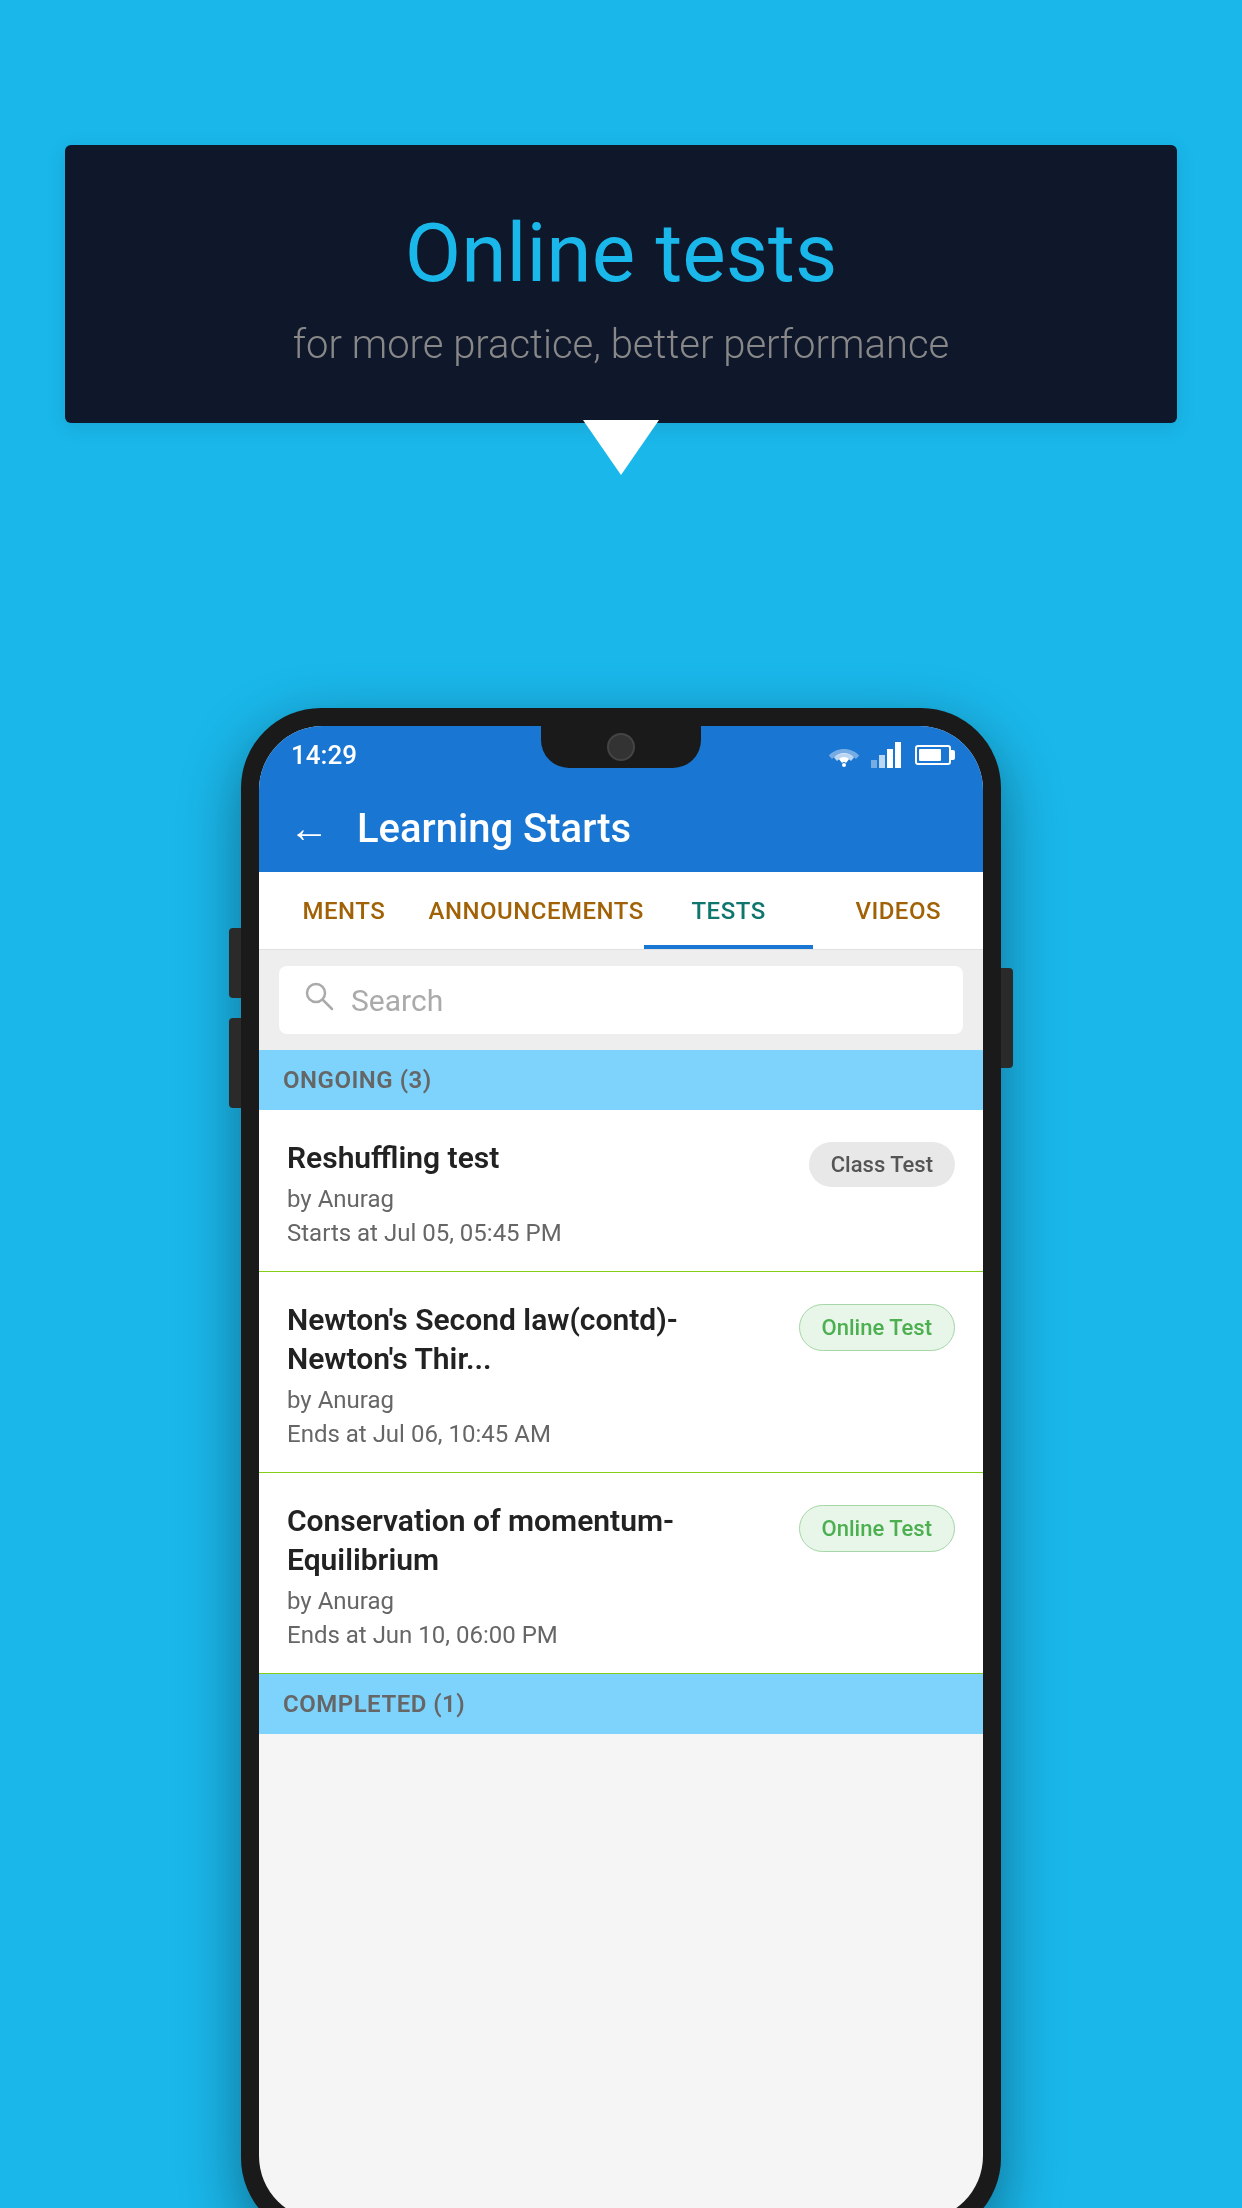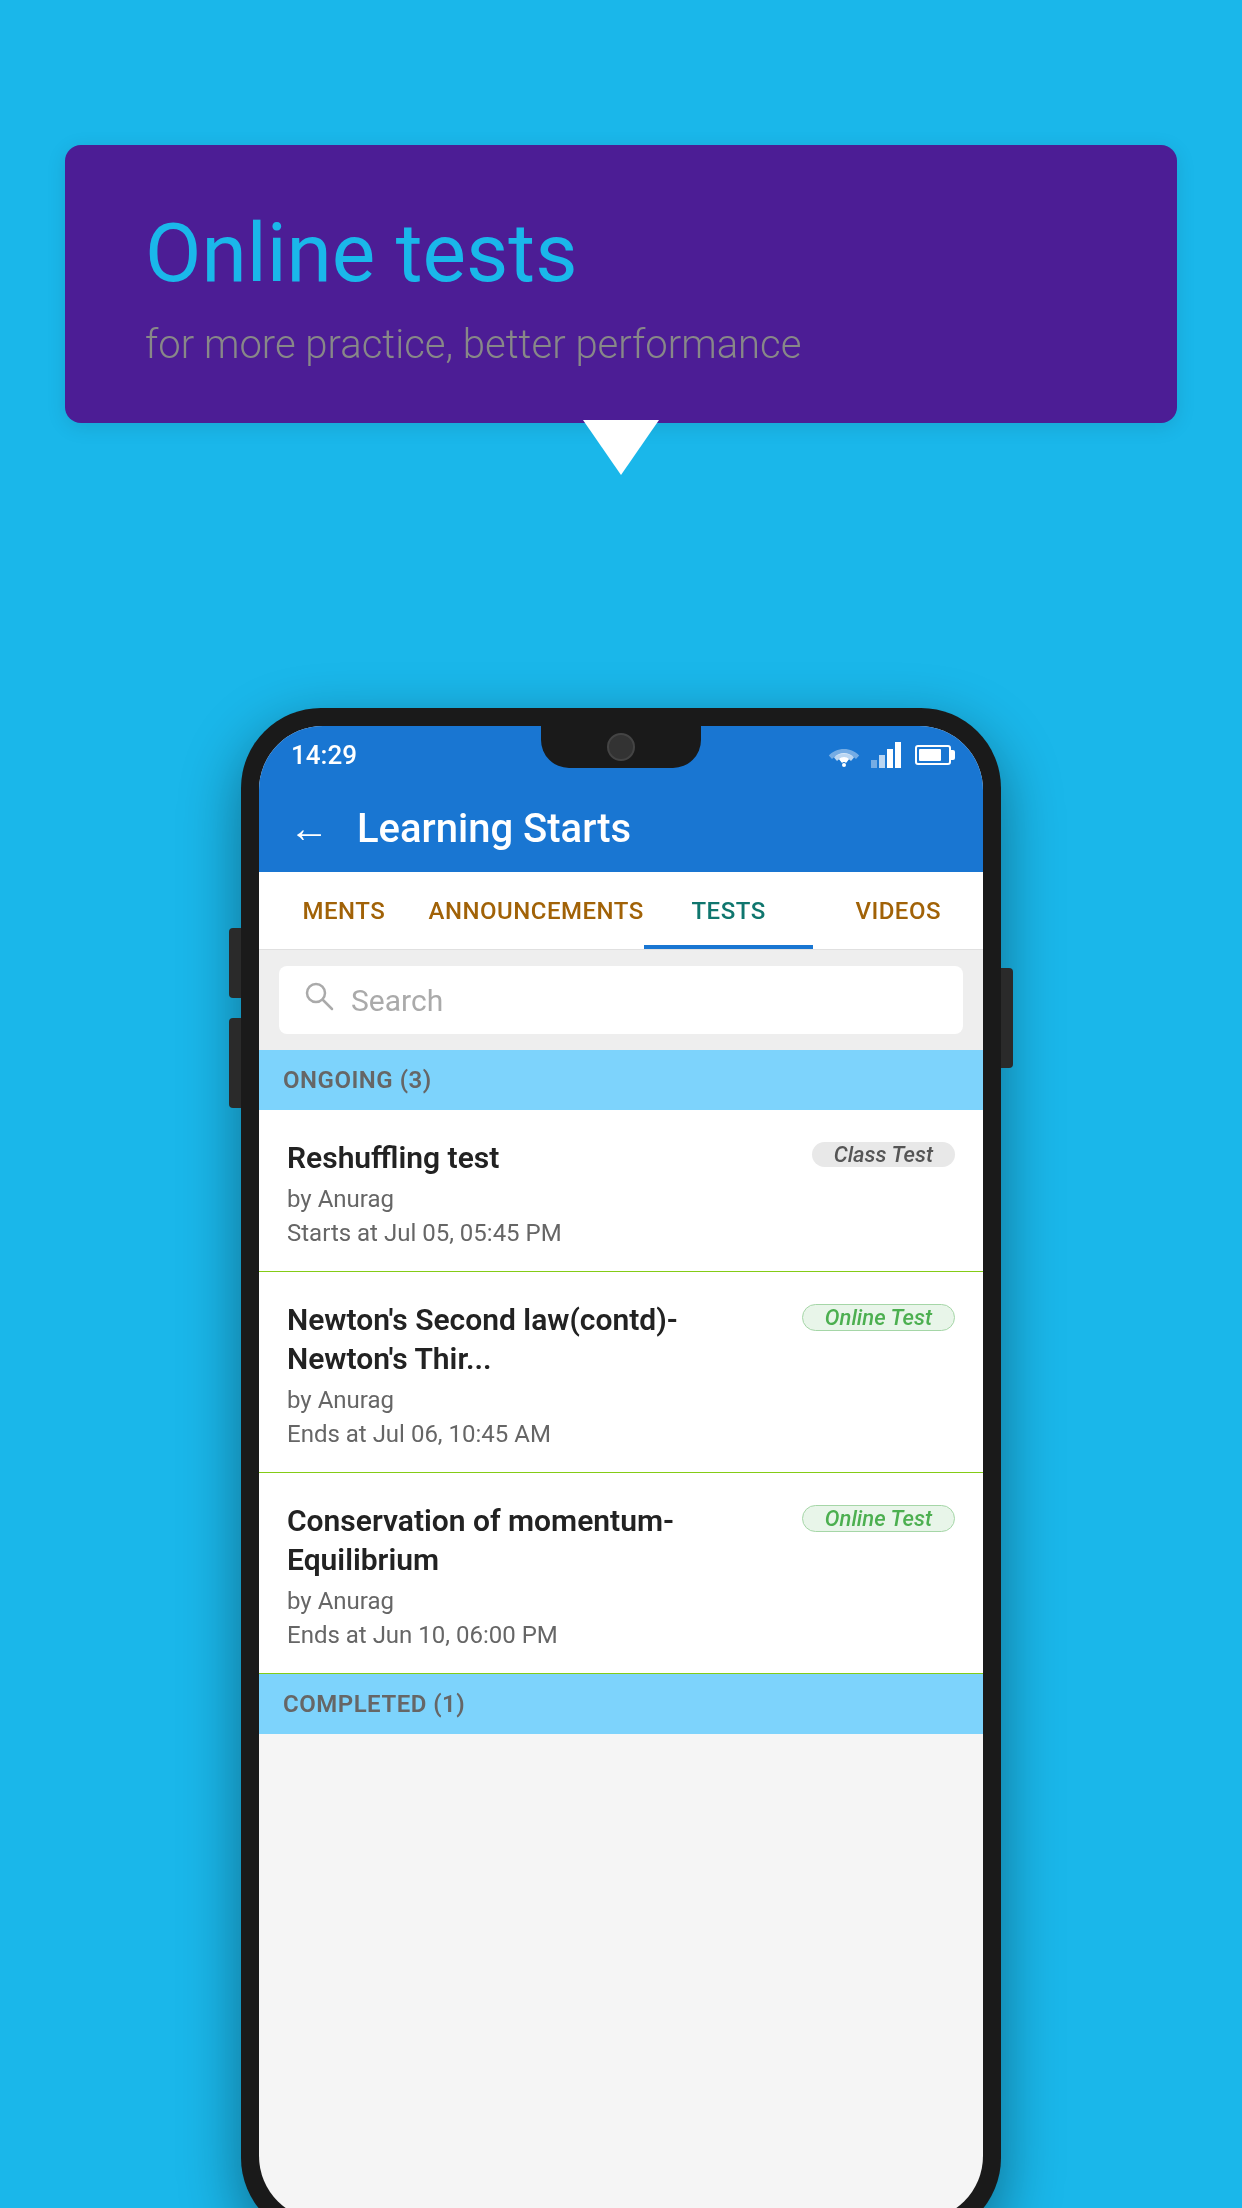--- a/index.html
+++ b/index.html
@@ -16,23 +16,24 @@
 
     
     .speech-bubble-container {
       position: absolute;
       top: 145px;
       left: 65px;
       right: 65px;
     }
 
     .speech-bubble {
-      background: #4c1d95;
-      border-radius: 16px;
+      background: #0f172a;
+      border-radius: 6px;
       padding: 60px 80px 55px;
+      text-align: center;
       box-shadow: 0 4px 20px rgba(0,0,0,0.1);
     }
 
     .speech-bubble::after {
       content: '';
       position: absolute;
       bottom: -52px;
       left: 50%;
       transform: translateX(-50%);
       width: 0;
@@ -286,26 +287,25 @@
       margin-bottom: 6px;
     }
 
     .test-date {
       font-size: 24px;
       color: #666;
     }
 
     .test-badge {
       border-radius: 24px;
-      padding: 0 22px;
+      padding: 10px 22px;
       font-size: 22px;
       font-weight: 500;
       white-space: nowrap;
       margin-top: 4px;
-      font-style: italic;
     }
 
     .badge-class {
       background: #e8e8e8;
       color: #555;
     }
 
     .badge-online {
       background: #e8f5e9;
       color: #4caf50;

